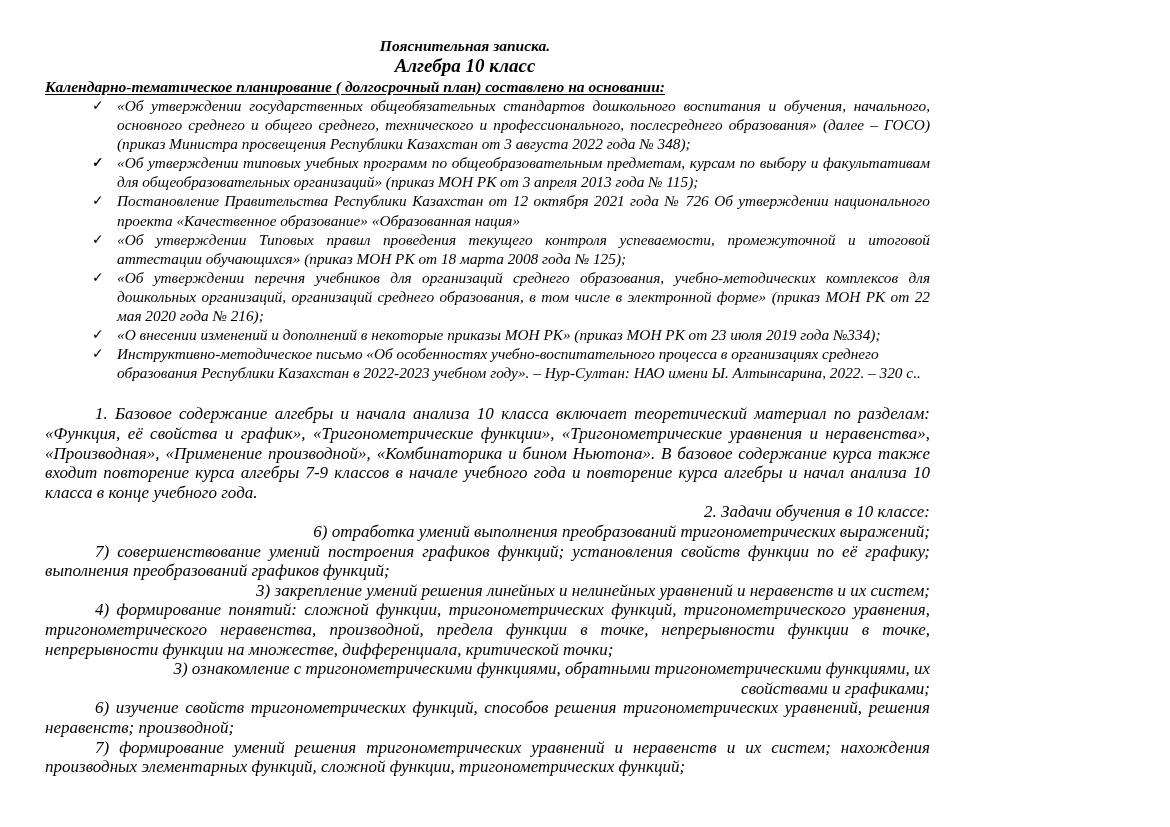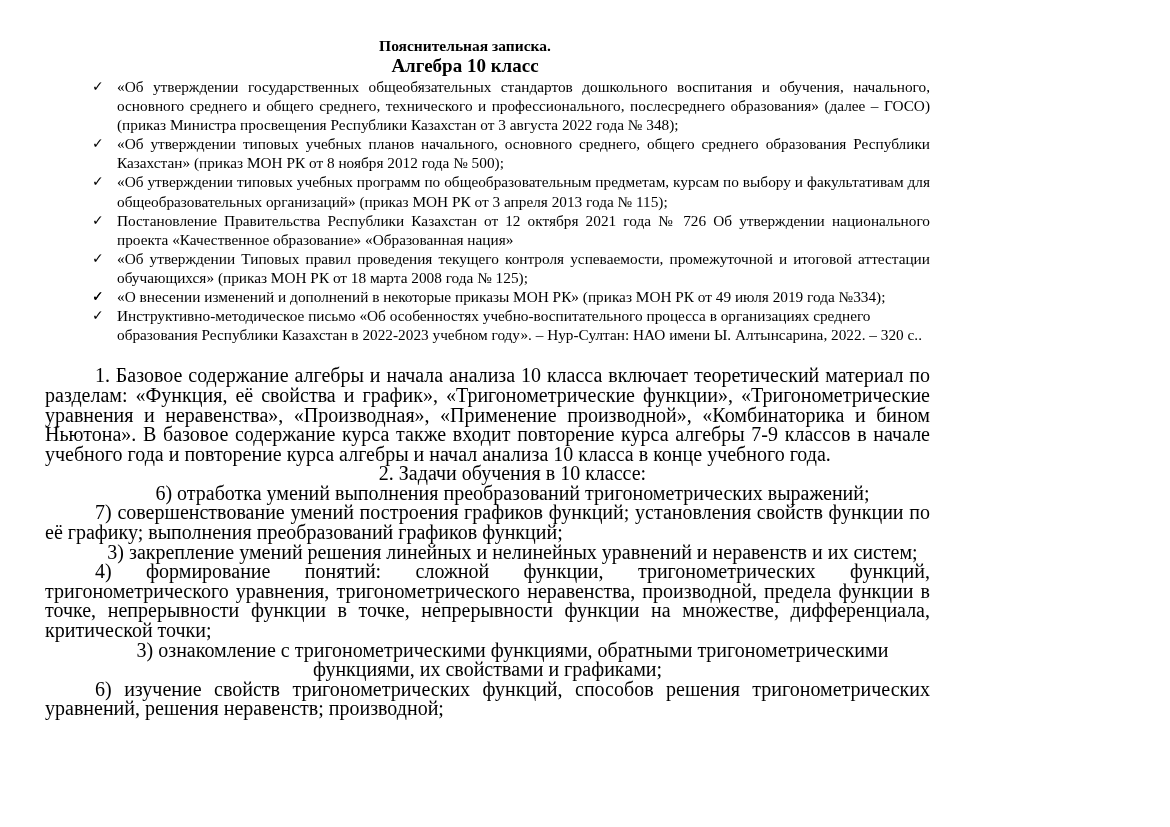--- a/index.html
+++ b/index.html
@@ -15,20 +15,21 @@
     color: #000000;
     -webkit-font-smoothing: antialiased;
   }
   .page {
     position: relative;
     width: 1030px;
     height: 827px;
     box-sizing: border-box;
     padding: 36px 100px 0 45px;
     overflow: hidden;
+    font-style: italic;
   }
   .doc-title {
     text-align: center;
     font-weight: bold;
     font-size: 15.5px;
     line-height: 20px;
     margin: 0;
     padding-right: 45px;
   }
   .doc-subtitle {
@@ -73,77 +74,79 @@
     font-family: "DejaVu Sans", sans-serif;
   }
   ul.basis-list > li.nojust {
     text-align: left;
   }
   .body-block {
     margin-top: 22px;
   }
   p.para {
     margin: 0;
-    font-size: 20px;
+    font-size: 17px;
     line-height: 19.6px;
     text-align: justify;
     text-justify: inter-word;
     text-indent: 50px;
   }
   p.para.flat {
-    text-align: center;
+    text-align: right;
   }
 </style>
 </head>
 <body>
 
 <div class="page">
 
   <h1 class="doc-title">Пояснительная записка.</h1>
   <h2 class="doc-subtitle">Алгебра 10 класс</h2>
 
+  <p class="basis-heading"><span class="u">Календарно-тематическое планирование ( долгосрочный план)  составлено на основании: </span></p>
 
   <ul class="basis-list">
     <li>
       <span class="tick">✓</span>
       <span>«Об утверждении государственных общеобязательных стандартов дошкольного воспитания и обучения, начального, основного среднего и общего среднего, технического и профессионального, послесреднего образования» (далее – ГОСО) (приказ Министра просвещения Республики Казахстан от 3 августа 2022 года № 348);</span>
     </li>
     <li>
       <span class="tick">✓</span>
-      <span>«Об утверждении типовых учебных планов начального, основного среднего, общего среднего образования Республики Казахстан» (приказ МОН РК от 8 ноября 2012 года № 500);</span>
     </li>
     <li>
       <span class="tick">✓</span>
       <span>«Об утверждении типовых учебных программ по общеобразовательным предметам, курсам по выбору и факультативам для общеобразовательных организаций» (приказ МОН РК от 3 апреля 2013 года № 115);</span>
     </li>
     <li>
       <span class="tick">✓</span>
       <span>Постановление Правительства Республики Казахстан от 12 октября 2021 года № 726 Об утверждении национального проекта «Качественное образование» «Образованная нация»</span>
     </li>
     <li>
       <span class="tick">✓</span>
       <span>«Об утверждении Типовых правил проведения текущего контроля успеваемости, промежуточной и итоговой аттестации обучающихся» (приказ МОН РК от 18 марта 2008 года № 125);</span>
     </li>
     <li>
       <span class="tick">✓</span>
+      <span>«Об утверждении перечня учебников для организаций среднего образования, учебно-методических комплексов для дошкольных организаций, организаций среднего образования, в том числе в электронной форме» (приказ МОН РК от 22 мая 2020 года № 216);</span>
     </li>
     <li class="nojust">
       <span class="tick">✓</span>
-      <span>«О внесении изменений и дополнений в некоторые приказы МОН РК» (приказ МОН РК от 49 июля 2019 года №334);</span>
+      <span>«О внесении изменений и дополнений в некоторые приказы МОН РК» (приказ МОН РК от 23 июля 2019 года №334);</span>
     </li>
     <li class="nojust">
       <span class="tick">✓</span>
       <span>Инструктивно-методическое письмо «Об особенностях учебно-воспитательного процесса в организациях среднего образования Республики Казахстан в 2022-2023 учебном году». – Нур-Султан: НАО имени Ы. Алтынсарина, 2022. – 320 с..</span>
     </li>
   </ul>
 
   <div class="body-block">
     <p class="para">1. Базовое содержание алгебры и начала анализа 10 класса включает теоретический материал по разделам: «Функция, её свойства и график», «Тригонометрические функции», «Тригонометрические уравнения и неравенства», «Производная», «Применение производной», «Комбинаторика и бином Ньютона». В базовое содержание курса также входит повторение курса алгебры 7-9 классов в начале учебного года и повторение курса алгебры и начал анализа 10 класса в конце учебного года.</p>
     <p class="para flat">2. Задачи обучения в 10 классе:</p>
     <p class="para flat">6) отработка умений выполнения преобразований тригонометрических выражений;</p>
     <p class="para">7) совершенствование умений построения графиков функций; установления свойств функции по её графику; выполнения преобразований графиков функций;</p>
     <p class="para flat">3) закрепление умений решения линейных и нелинейных уравнений и неравенств и их систем;</p>
     <p class="para">4) формирование понятий: сложной функции, тригонометрических функций, тригонометрического уравнения, тригонометрического неравенства, производной, предела функции в точке, непрерывности функции в точке, непрерывности функции на множестве, дифференциала, критической точки;</p>
     <p class="para flat">3) ознакомление с тригонометрическими функциями, обратными тригонометрическими функциями, их свойствами и графиками;</p>
     <p class="para">6) изучение свойств тригонометрических функций, способов решения тригонометрических уравнений, решения неравенств; производной;</p>
+    <p class="para">7) формирование умений решения тригонометрических уравнений и неравенств и их систем; нахождения производных элементарных функций, сложной функции, тригонометрических функций;</p>
   </div>
 
 </div>
 
 </body></html>

